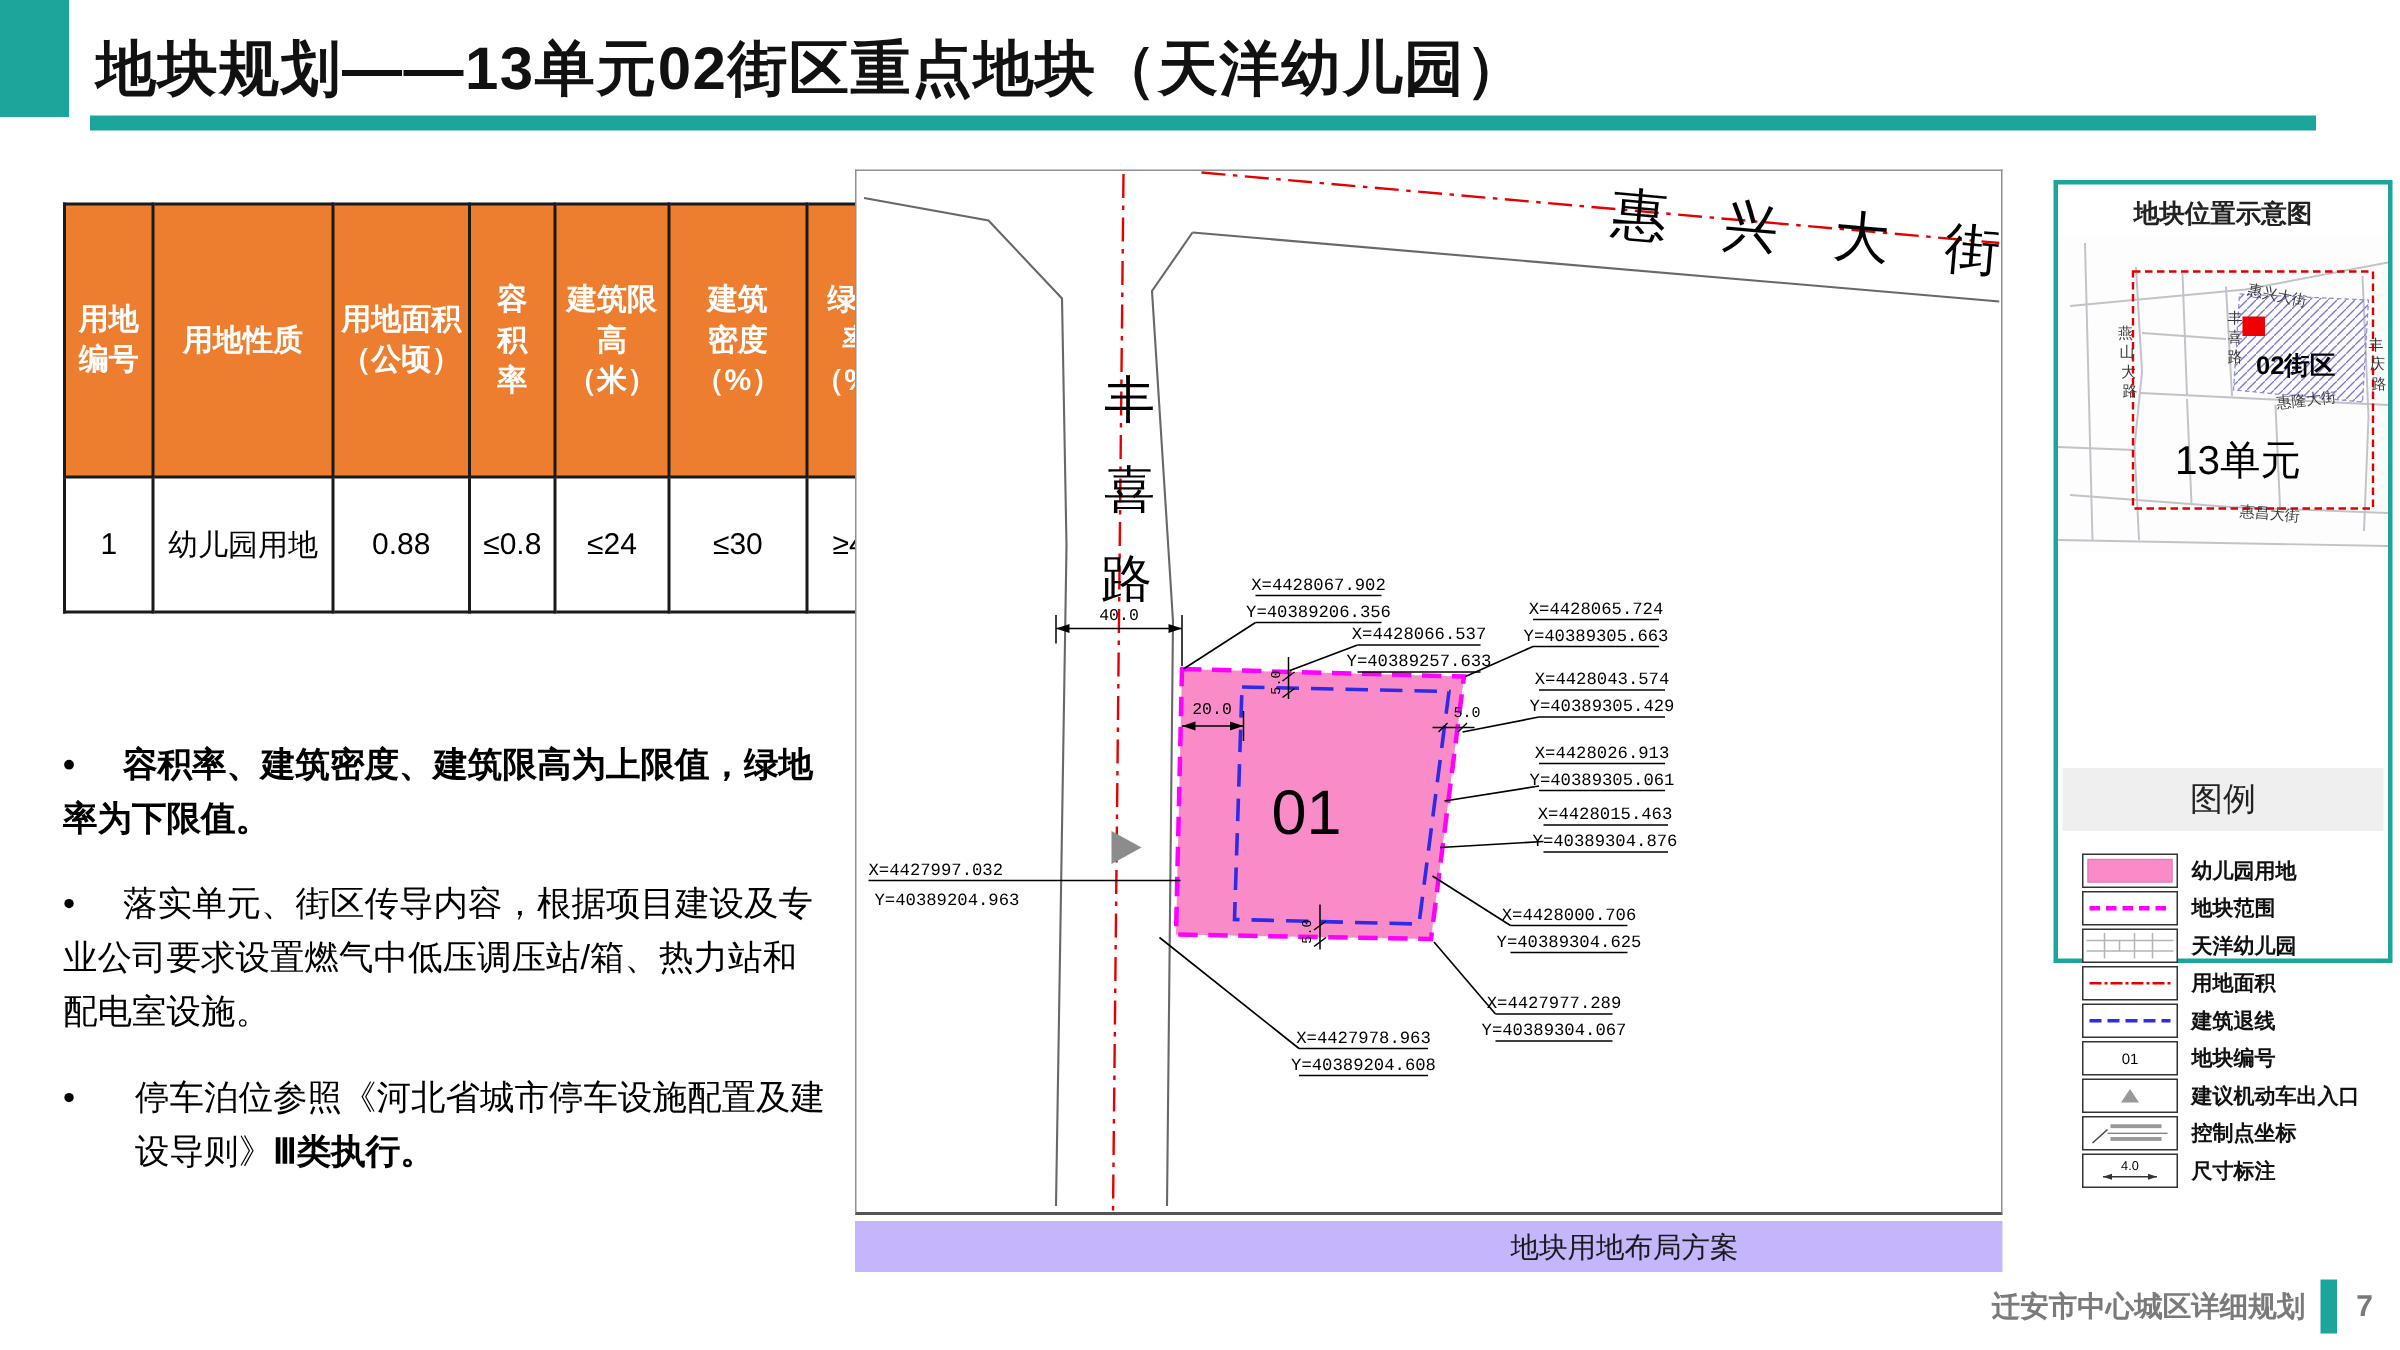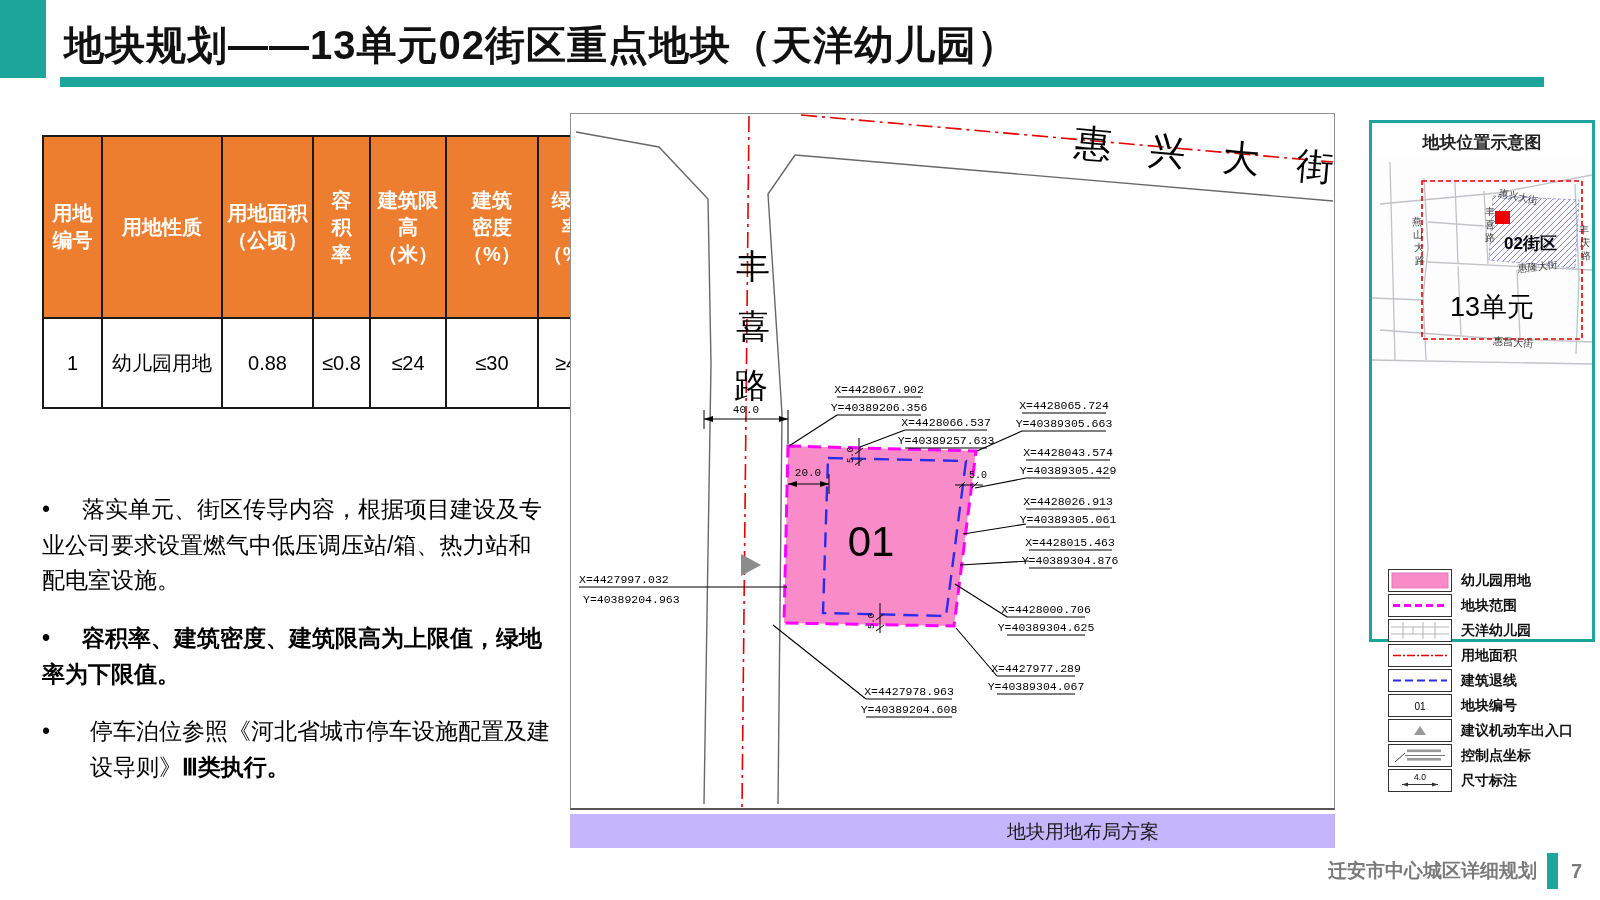--- a/index.html
+++ b/index.html
@@ -76,22 +76,22 @@
     <td class="bd">0.88</td>
     <td class="bd">≤0.8</td>
     <td class="bd">≤24</td>
     <td class="bd">≤30</td>
     <td class="bd">≥40</td>
   </tr>
 </tbody>
   </table>
 
 <div class="abs" id="notes">
+  <p class="note bold"><span class="blt">•</span><span>容积率、建筑密度、建筑限高为上限值，绿地率为下限值。</span></p>
   <p class="note"><span class="blt">•</span><span>落实单元、街区传导内容，根据项目建设及专业公司要求设置燃气中低压调压站/箱、热力站和配电室设施。</span></p>
-  <p class="note bold"><span class="blt">•</span><span>容积率、建筑密度、建筑限高为上限值，绿地率为下限值。</span></p>
   <p class="note hang"><span class="blt">•</span><span>停车泊位参照《河北省城市停车设施配置及建设导则》</span><span class="bseg">Ⅲ类执行。</span></p>
 </div>
 
 <div class="abs" id="map-frame">
 <svg width="762" height="694" viewBox="0 0 762 694">
 
   <g stroke="#686868" stroke-width="1.4" fill="none">
     <path d="M5,18 L88,33 L137,85 L140,250 L133,690"></path>
     <path d="M224,41 L197,80 L211,300 L207,690"></path>
     <path d="M224,41 L762,87"></path>
@@ -270,20 +270,21 @@
       <text x="212" y="75" font-size="10" text-anchor="middle">丰</text>
       <text x="213" y="88" font-size="10" text-anchor="middle">庆</text>
       <text x="214" y="101" font-size="10" text-anchor="middle">路</text>
       <text x="146" y="114" font-size="10" transform="rotate(-6 146 114)">惠隆大街</text>
       <text x="121" y="186" font-size="10" transform="rotate(5 121 186)">惠昌大街</text>
     </g>
     <text x="132" y="91" font-size="17" font-weight="bold" fill="#000">02街区</text>
     <text x="78" y="158" font-size="27" fill="#000">13单元</text>
   </svg>
 
+  <div id="legend-bar">图例</div>
   <div id="legend-list">
 
     <div class="lg-row">
       <svg class="lg-swatch" viewBox="0 0 62 21">
           <rect x="3" y="3" width="56" height="15" fill="#F98CC8" stroke="#e878c0"></rect>
         </svg>
       <span class="lg-label">幼儿园用地</span>
     </div>
 
     <div class="lg-row">

